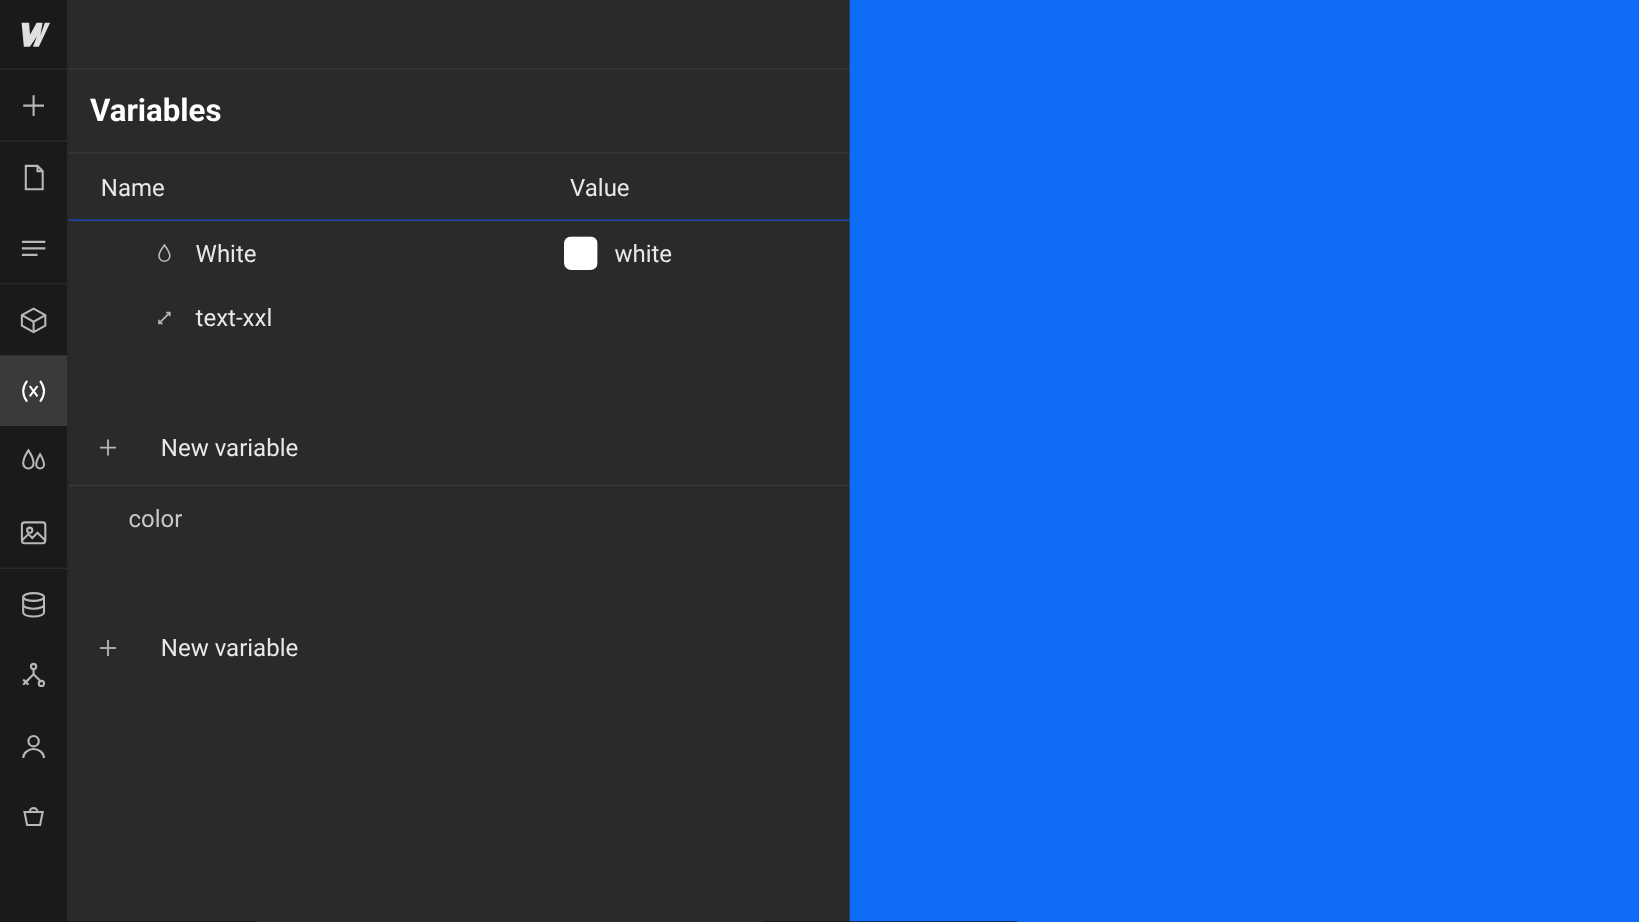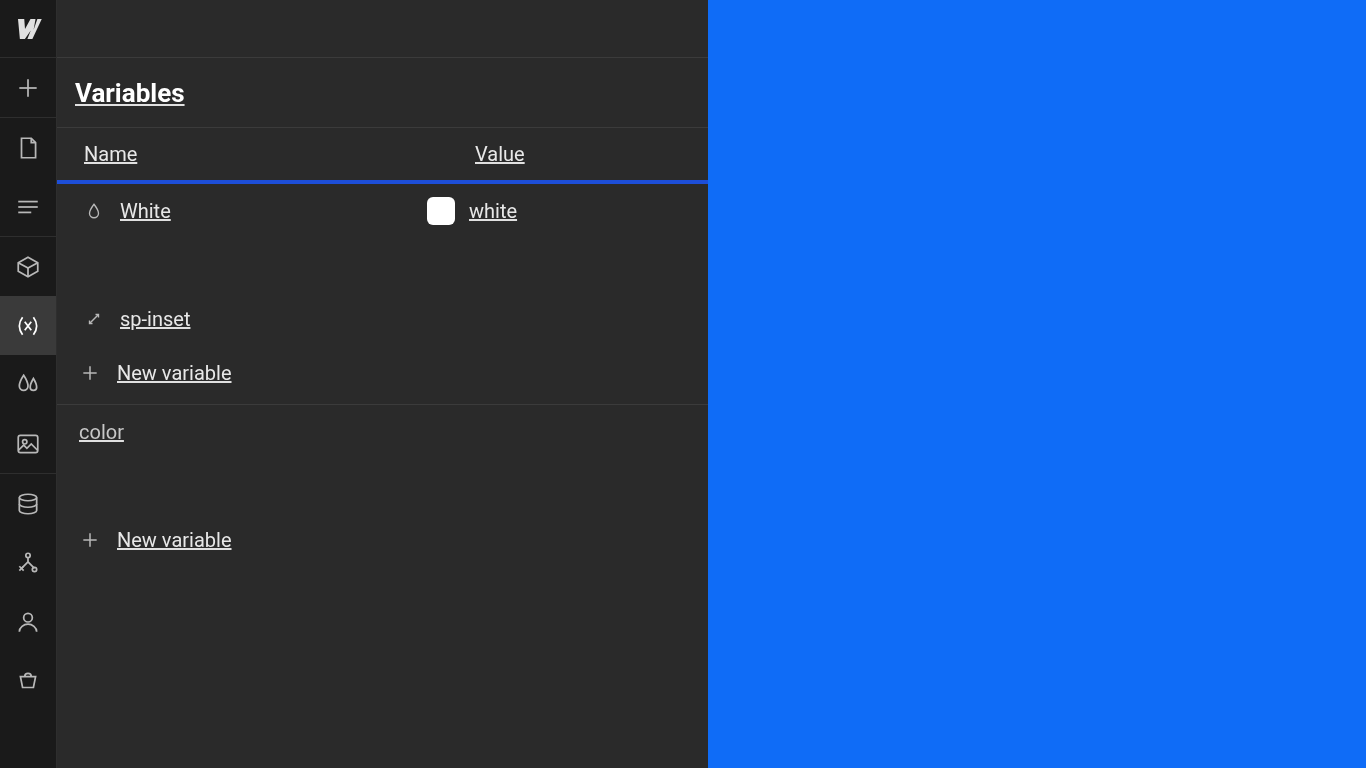--- a/index.html
+++ b/index.html
@@ -1,51 +1,51 @@
 <!DOCTYPE html>
 <html><head>
 <meta charset="utf-8">
 <style>
   * { margin:0; padding:0; box-sizing:border-box; font-family:-apple-system,BlinkMacSystemFont,"Segoe UI",Roboto,sans-serif; }
   html,body { width:1366px; height:768px; overflow:hidden; background:#1a1a1a; color:#e0e0e0; }
-  .app { display:flex; width:100%; height:100%;text-decoration:underline; }
+  .app { display:flex; width:100%; height:100%; }
 
   
   .rail { width:57px; background:#1a1a1a; display:flex; flex-direction:column; border-right:1px solid #2e2e2e; }
   .rail-top { height:58px; display:flex; align-items:center; justify-content:center; border-bottom:1px solid #2e2e2e; }
   .rail-group { display:flex; flex-direction:column; }
   .rail-sep { border-bottom:1px solid #2e2e2e; }
   .rail-btn { height:59px; display:flex; align-items:center; justify-content:center; cursor:pointer; color:#b8b8b8; }
   .rail-btn.active { background:#3a3a3a; color:#fff; }
   .rail-btn svg { width:26px; height:26px; stroke:currentColor; fill:none; stroke-width:1.6; }
   .logo svg { width:30px; height:30px; fill:#e0e0e0; }
 
   
   .panel { width:651px; background:#2a2a2a; display:flex; flex-direction:column; }
   .panel-topbar { height:58px; border-bottom:1px solid #3b3b3b; }
   .panel-title-row { height:70px; display:flex; align-items:center; padding:0 18px; border-bottom:1px solid #3b3b3b; }
   .panel-title { font-size:26px; font-weight:700; color:#fff; }
 
-  .header-row { height:56px; display:flex; align-items:center; border-bottom:4px solid #1d4ed8; padding:0 0 0 27px; font-size:20px; color:#e8e8e8; }
+  .header-row { height:56px; display:flex; align-items:center; border-bottom:1px solid #1d4ed8; padding:0 0 0 27px; font-size:20px; color:#e8e8e8; }
   .col-name { width:343px; }
   .col-value { flex:1;margin-left:48px; }
 
-  .var-row { height:54px; display:flex; align-items:center; padding:0 0 0 27px; font-size:20px; color:#e8e8e8; cursor:pointer; }
+  .var-row { height:54px; display:flex; align-items:center; padding:0 0 0 27px; font-size:20px; color:#e8e8e8; cursor:pointer;margin-left:43px; }
   .var-name { width:343px; display:flex; align-items:center; gap:16px; }
   .var-name .icon { width:20px; height:20px; color:#b8b8b8; display:flex; align-items:center; justify-content:center; }
   .var-name .icon svg { width:18px; height:18px; stroke:currentColor; fill:none; stroke-width:1.8; }
   .var-value { flex:1; display:flex; align-items:center; gap:14px; }
   .swatch { width:28px; height:28px; border-radius:6px; border:1px solid rgba(255,255,255,0.06); }
 
-  .new-var { height:54px; display:flex; align-items:center; padding:0 0 0 22px; font-size:20px; color:#e8e8e8; cursor:pointer; gap:16px; }
+  .new-var { height:54px; display:flex; align-items:center; padding:0 0 0 22px; font-size:20px; color:#e8e8e8; cursor:pointer; gap:33px; }
   .new-var .plus { width:22px; height:22px; display:flex; align-items:center; justify-content:center; color:#b8b8b8; }
   .new-var .plus svg { width:20px; height:20px; stroke:currentColor; stroke-width:1.8; fill:none; }
 
   .group-divider { border-top:1px solid #3b3b3b; margin-top:4px; }
-  .group-title { height:54px; display:flex; align-items:center; padding:0 0 0 22px; font-size:20px; color:#c8c8c8; }
+  .group-title { height:54px; display:flex; align-items:center; padding:0 0 0 50px; font-size:20px; color:#c8c8c8; }
 
   
   .canvas { flex:1; background:#0f6cf7; }
 
 </style>
 </head>
 <body>
 
 <div class="app">
 
@@ -166,32 +166,32 @@
               </svg>
             </span>
             <span>White</span>
           </div>
           <div class="var-value">
             <span class="swatch" style="background: rgb(255, 255, 255);"></span>
             <span>white</span>
           </div>
         </div>
         <div class="var-row">
-        </div>
-        <div class="var-row">
           <div class="var-name">
             <span class="icon">
               <svg viewBox="0 0 24 24">
                 <line x1="6" y1="18" x2="18" y2="6"></line>
                 <polyline points="14 6 18 6 18 10"></polyline>
                 <polyline points="10 18 6 18 6 14"></polyline>
               </svg>
             </span>
-            <span>sp-inset</span>
+            <span>text-xxl</span>
           </div>
+        </div>
+        <div class="var-row">
         </div>
         <div class="new-var">
           <span class="plus">
             <svg viewBox="0 0 24 24">
               <line x1="12" y1="4" x2="12" y2="20"></line>
               <line x1="4" y1="12" x2="20" y2="12"></line>
             </svg>
           </span>
           <span>New variable</span>
         </div>

